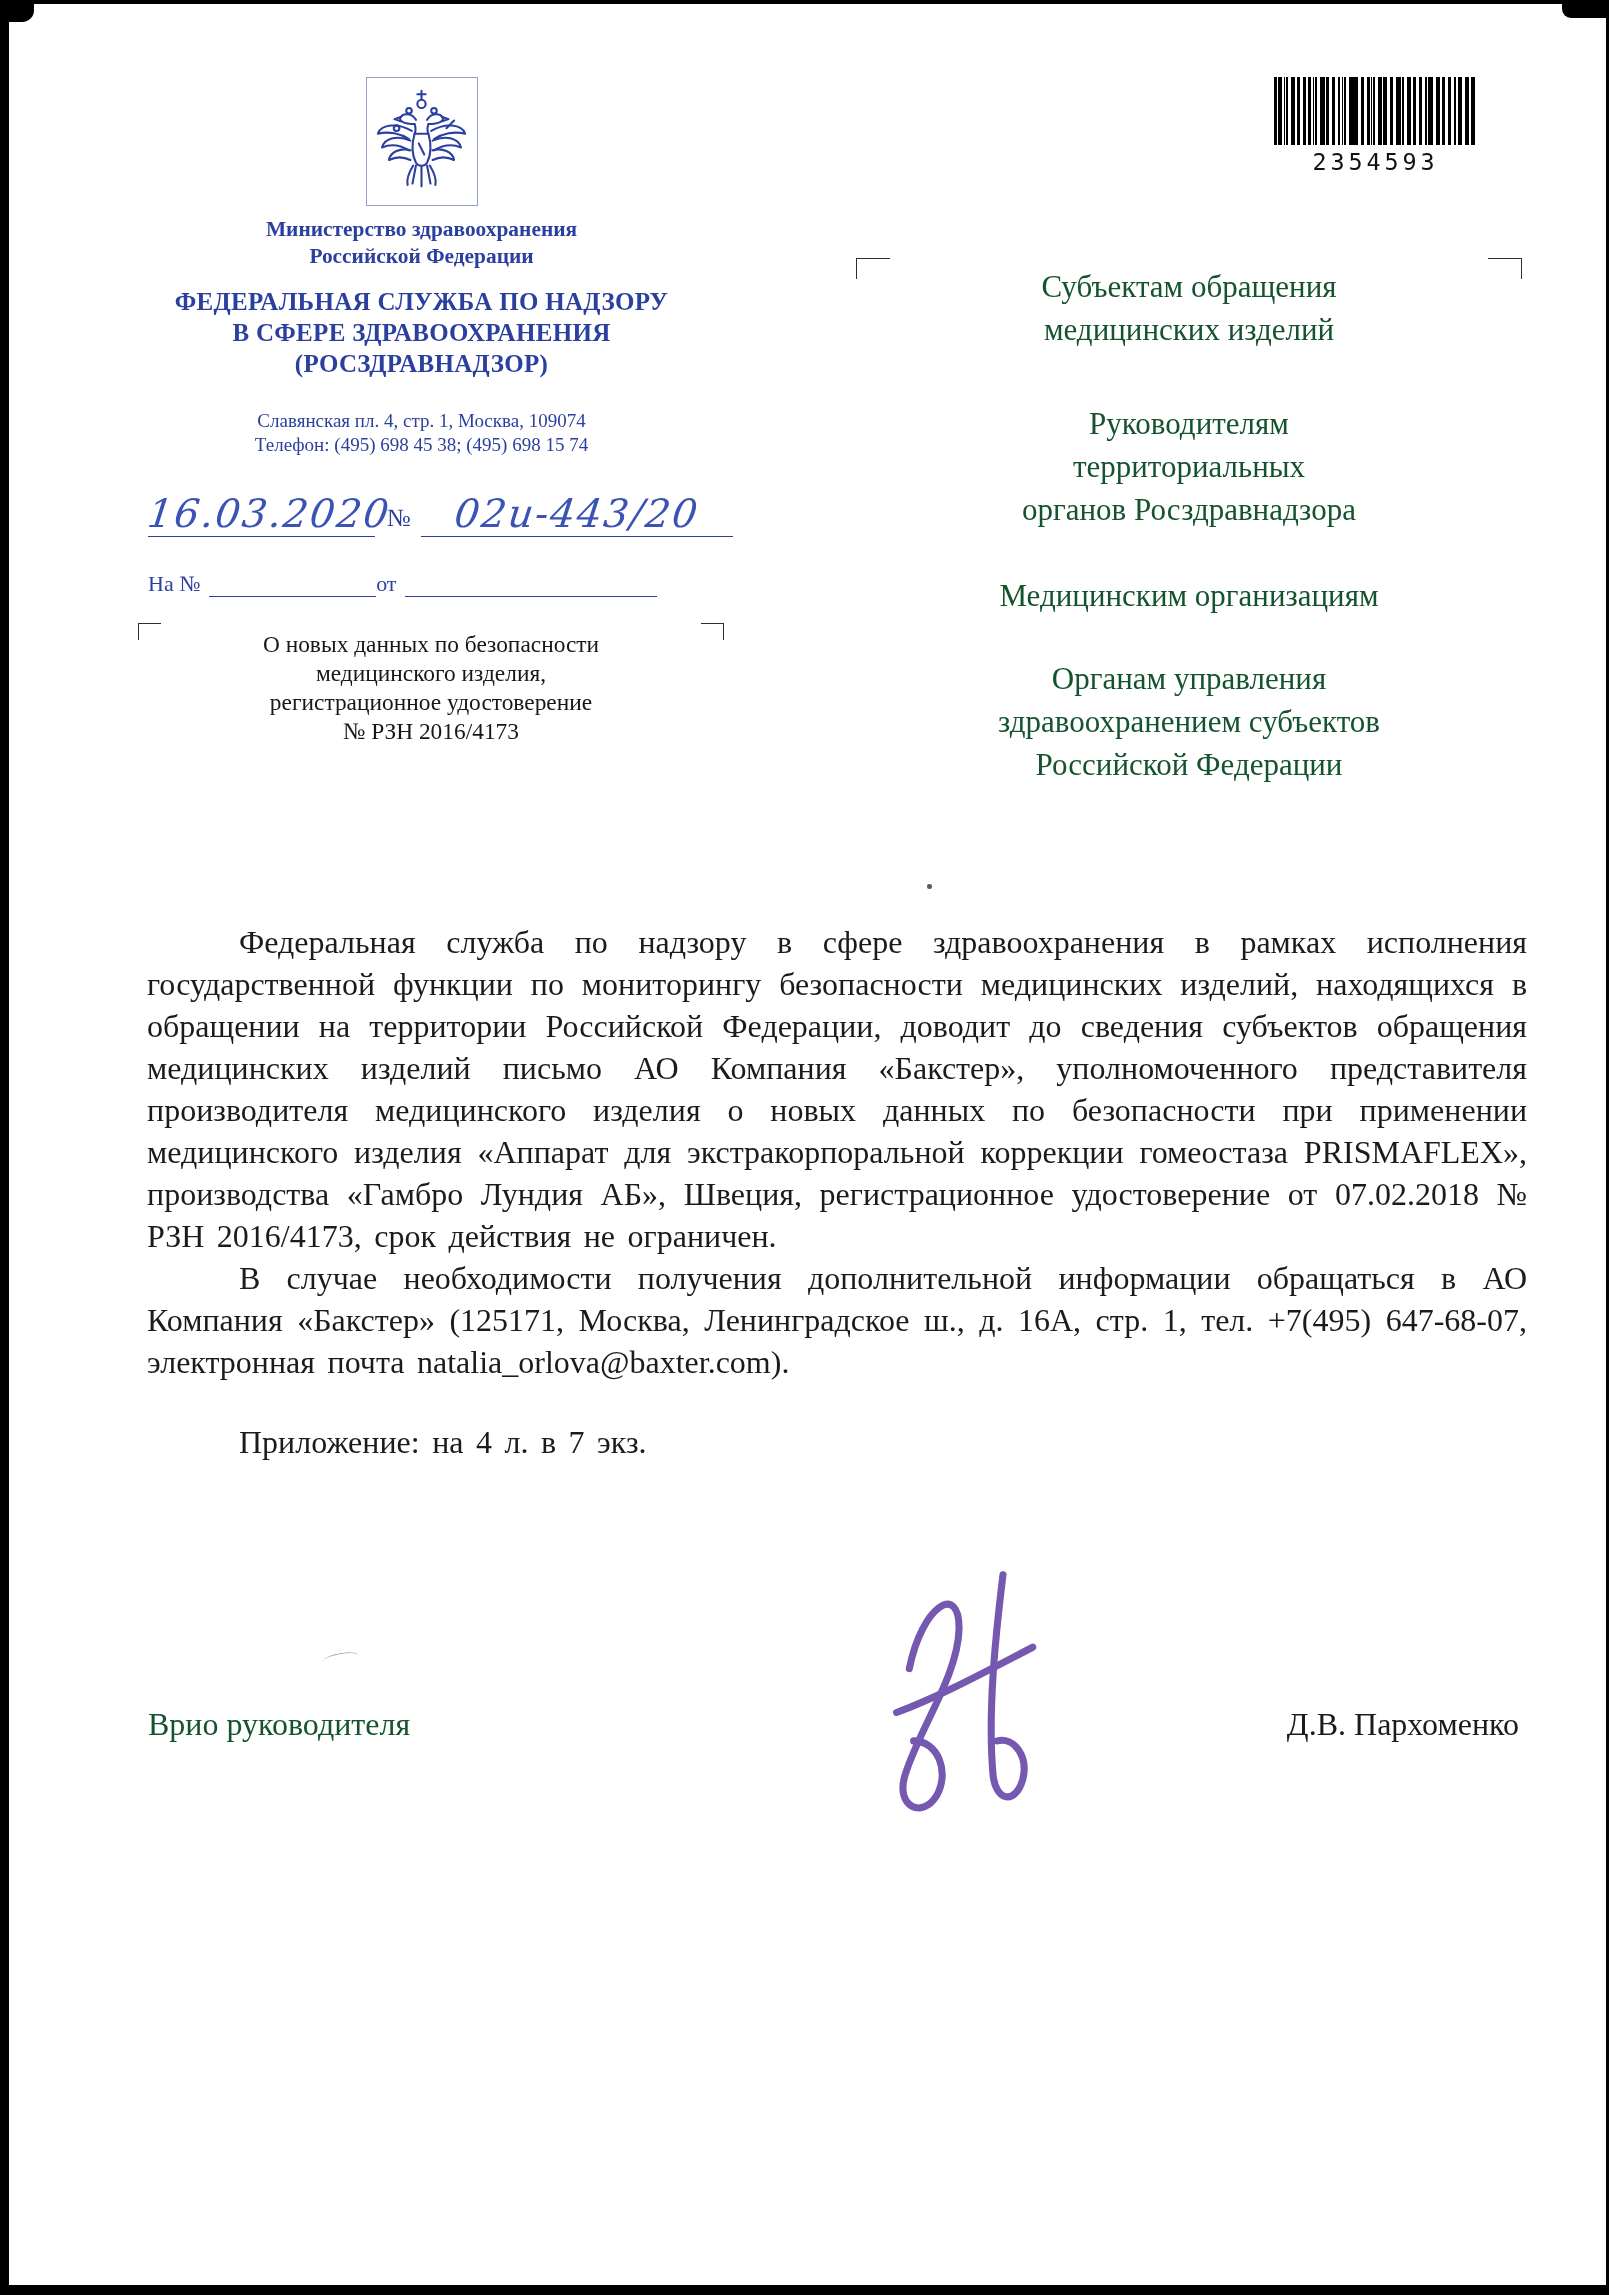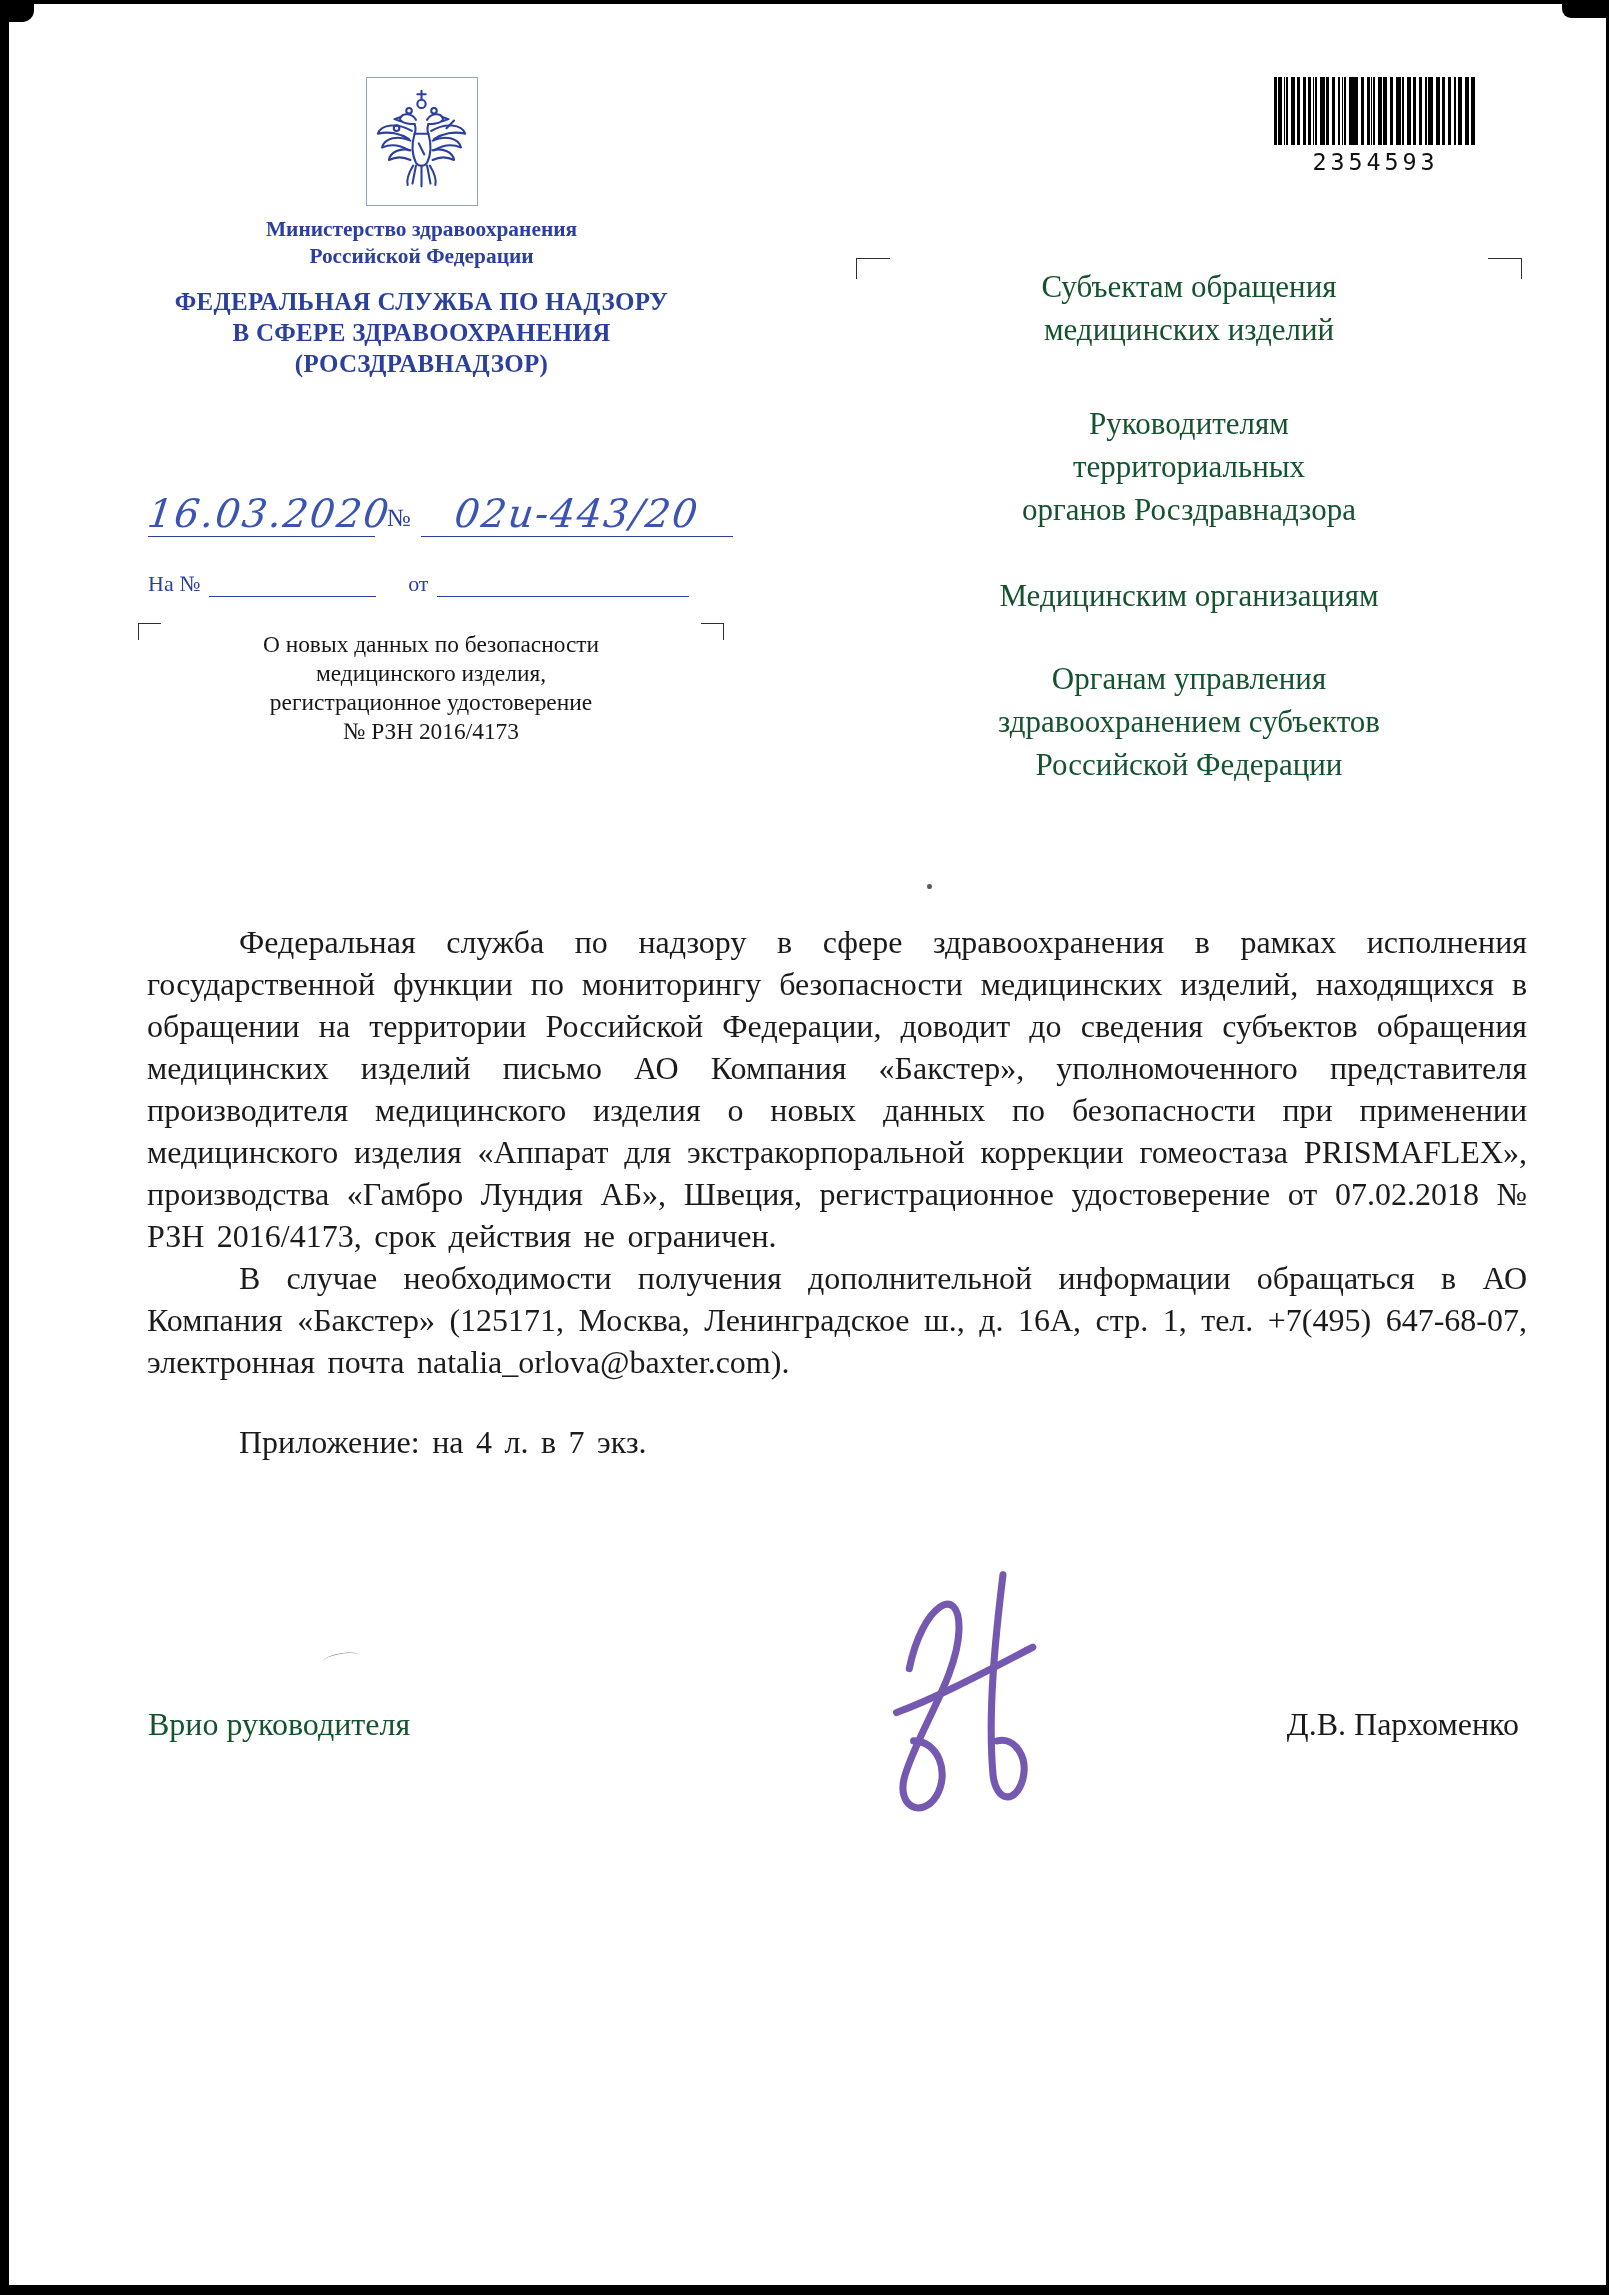--- a/index.html
+++ b/index.html
@@ -35,21 +35,21 @@
   .u-num{width:312px;padding-bottom:1.3px;margin-left:10.4px;}
   .hw{display:inline-block;font-family:"DejaVu Serif",serif;font-style:italic;
       color:#3a53b4;font-size:39px;line-height:43px;transform:skewX(-7deg);letter-spacing:1.9px;white-space:nowrap;}
   .no-sign{font-size:25px;color:#2b3f9e;margin-left:11.7px;padding-bottom:5.2px;}
 
   .reply-line{position:absolute;left:148px;top:571px;color:#2b3f9e;font-size:22px;z-index:2;
               display:flex;align-items:flex-end;}
   .blank{display:inline-block;border-bottom:1.3px solid #2b3f9e;height:22px;}
   .b1{width:167px;margin-left:9px;}
   .b2{width:252px;margin-left:9px;}
-  .ot-label{margin-left:32px;}
+  .ot-label{margin-left:0;}
 
   
   .subject{position:absolute;left:138px;top:623px;width:586px;text-align:center;
            font-size:23.4px;line-height:29px;color:#17171a;padding-top:6.5px;box-sizing:border-box;z-index:2;}
   .corner{position:absolute;box-sizing:border-box;}
   .s-tl{left:0;top:0;width:23.4px;height:17px;border-left:1.3px solid #2e2e2e;border-top:1.3px solid #2e2e2e;}
   .s-tr{right:0;top:0;width:23.4px;height:17px;border-right:1.3px solid #2e2e2e;border-top:1.3px solid #2e2e2e;}
 
   
   .addressees{position:absolute;left:856px;top:258px;width:666px;text-align:center;
@@ -125,20 +125,24 @@
     </div>
     <div class="ministry">
       <div>Министерство здравоохранения</div>
       <div>Российской Федерации</div>
     </div>
     <div class="agency">
       <div>ФЕДЕРАЛЬНАЯ СЛУЖБА ПО НАДЗОРУ</div>
       <div>В СФЕРЕ ЗДРАВООХРАНЕНИЯ</div>
       <div>(РОСЗДРАВНАДЗОР)</div>
     </div>
+    <div class="addr-small">
+      <div>Славянская пл. 4, стр. 1, Москва, 109074</div>
+      <div>Телефон: (495) 698 45 38; (495) 698 15 74</div>
+    </div>
   </div>
 
   <div class="ref-line">
     <span class="u-line u-date">
       <span class="hw">16.03.2020</span>
     </span>
     <span class="no-sign">№</span>
     <span class="u-line u-num">
       <span class="hw">02и-443/20</span>
     </span>

